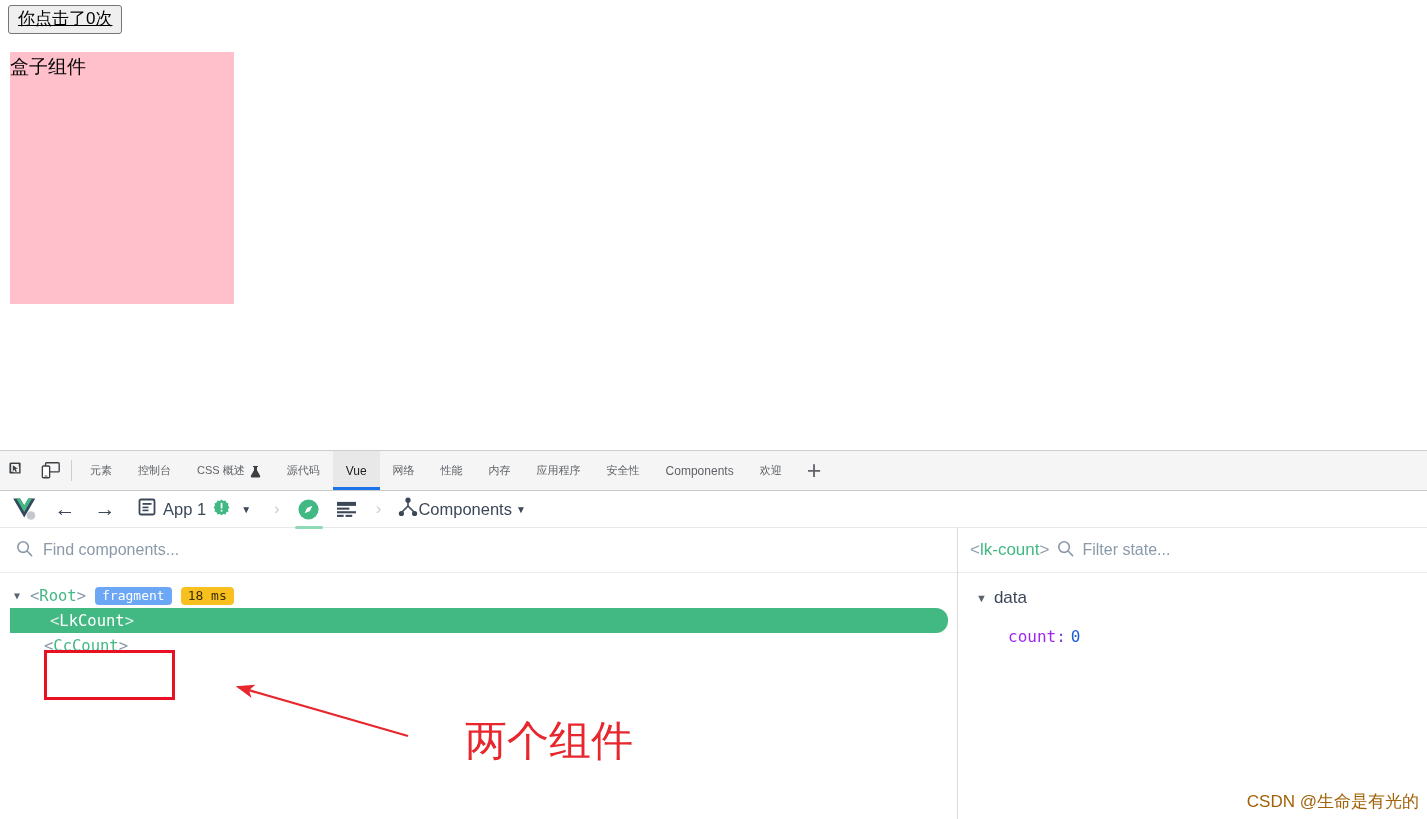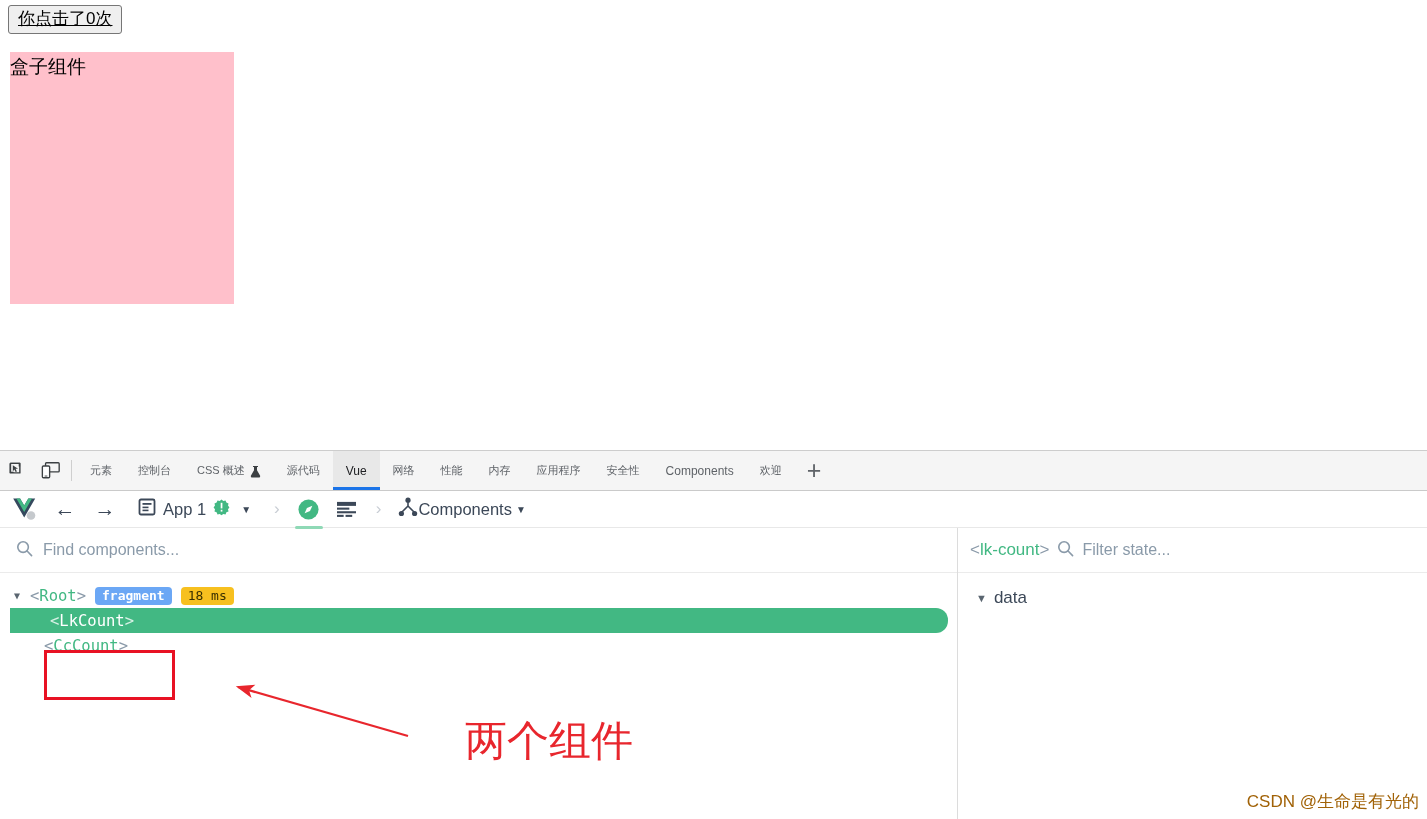--- a/index.html
+++ b/index.html
@@ -223,21 +223,21 @@
   .indent-1 { padding-left: 44px; }
   .pill {
     display: inline-block;
     margin-left: 9px;
     padding: 1px 7px 2px 7px;
     border-radius: 4px;
     font-family: "DejaVu Sans Mono", monospace;
     font-size: 13px;
     line-height: 15px;
   }
-  .pill.fragment { background: #6ba7f5; color: #ffffff; font-weight: bold; }
+  .pill.fragment { background: #6ba7f5; color: #ffffff; }
   .pill.ms { background: #f7c01f; color: #3a3000; }
 
   
   .red-box {
     position: absolute;
     left: 44px; top: 122px;
     width: 131px; height: 50px;
     border: 3px solid #e81123;
     pointer-events: none;
   }
@@ -497,18 +497,23 @@
           </svg>
         </span>
         <span class="search-placeholder">Filter state...</span>
       </div>
 
       <div class="state-tree">
         <div class="state-group">
           <span class="tw">▼</span>
           <span>data</span>
         </div>
+        <div class="state-kv">
+          <span class="k-key">count</span>
+            <span class="k-colon">:</span>
+            <span class="k-val">0</span>
+        </div>
       </div>
 
       <div class="watermark">CSDN @生命是有光的</div>
     </div>
   </div>
 </div>
 
 </body></html>

